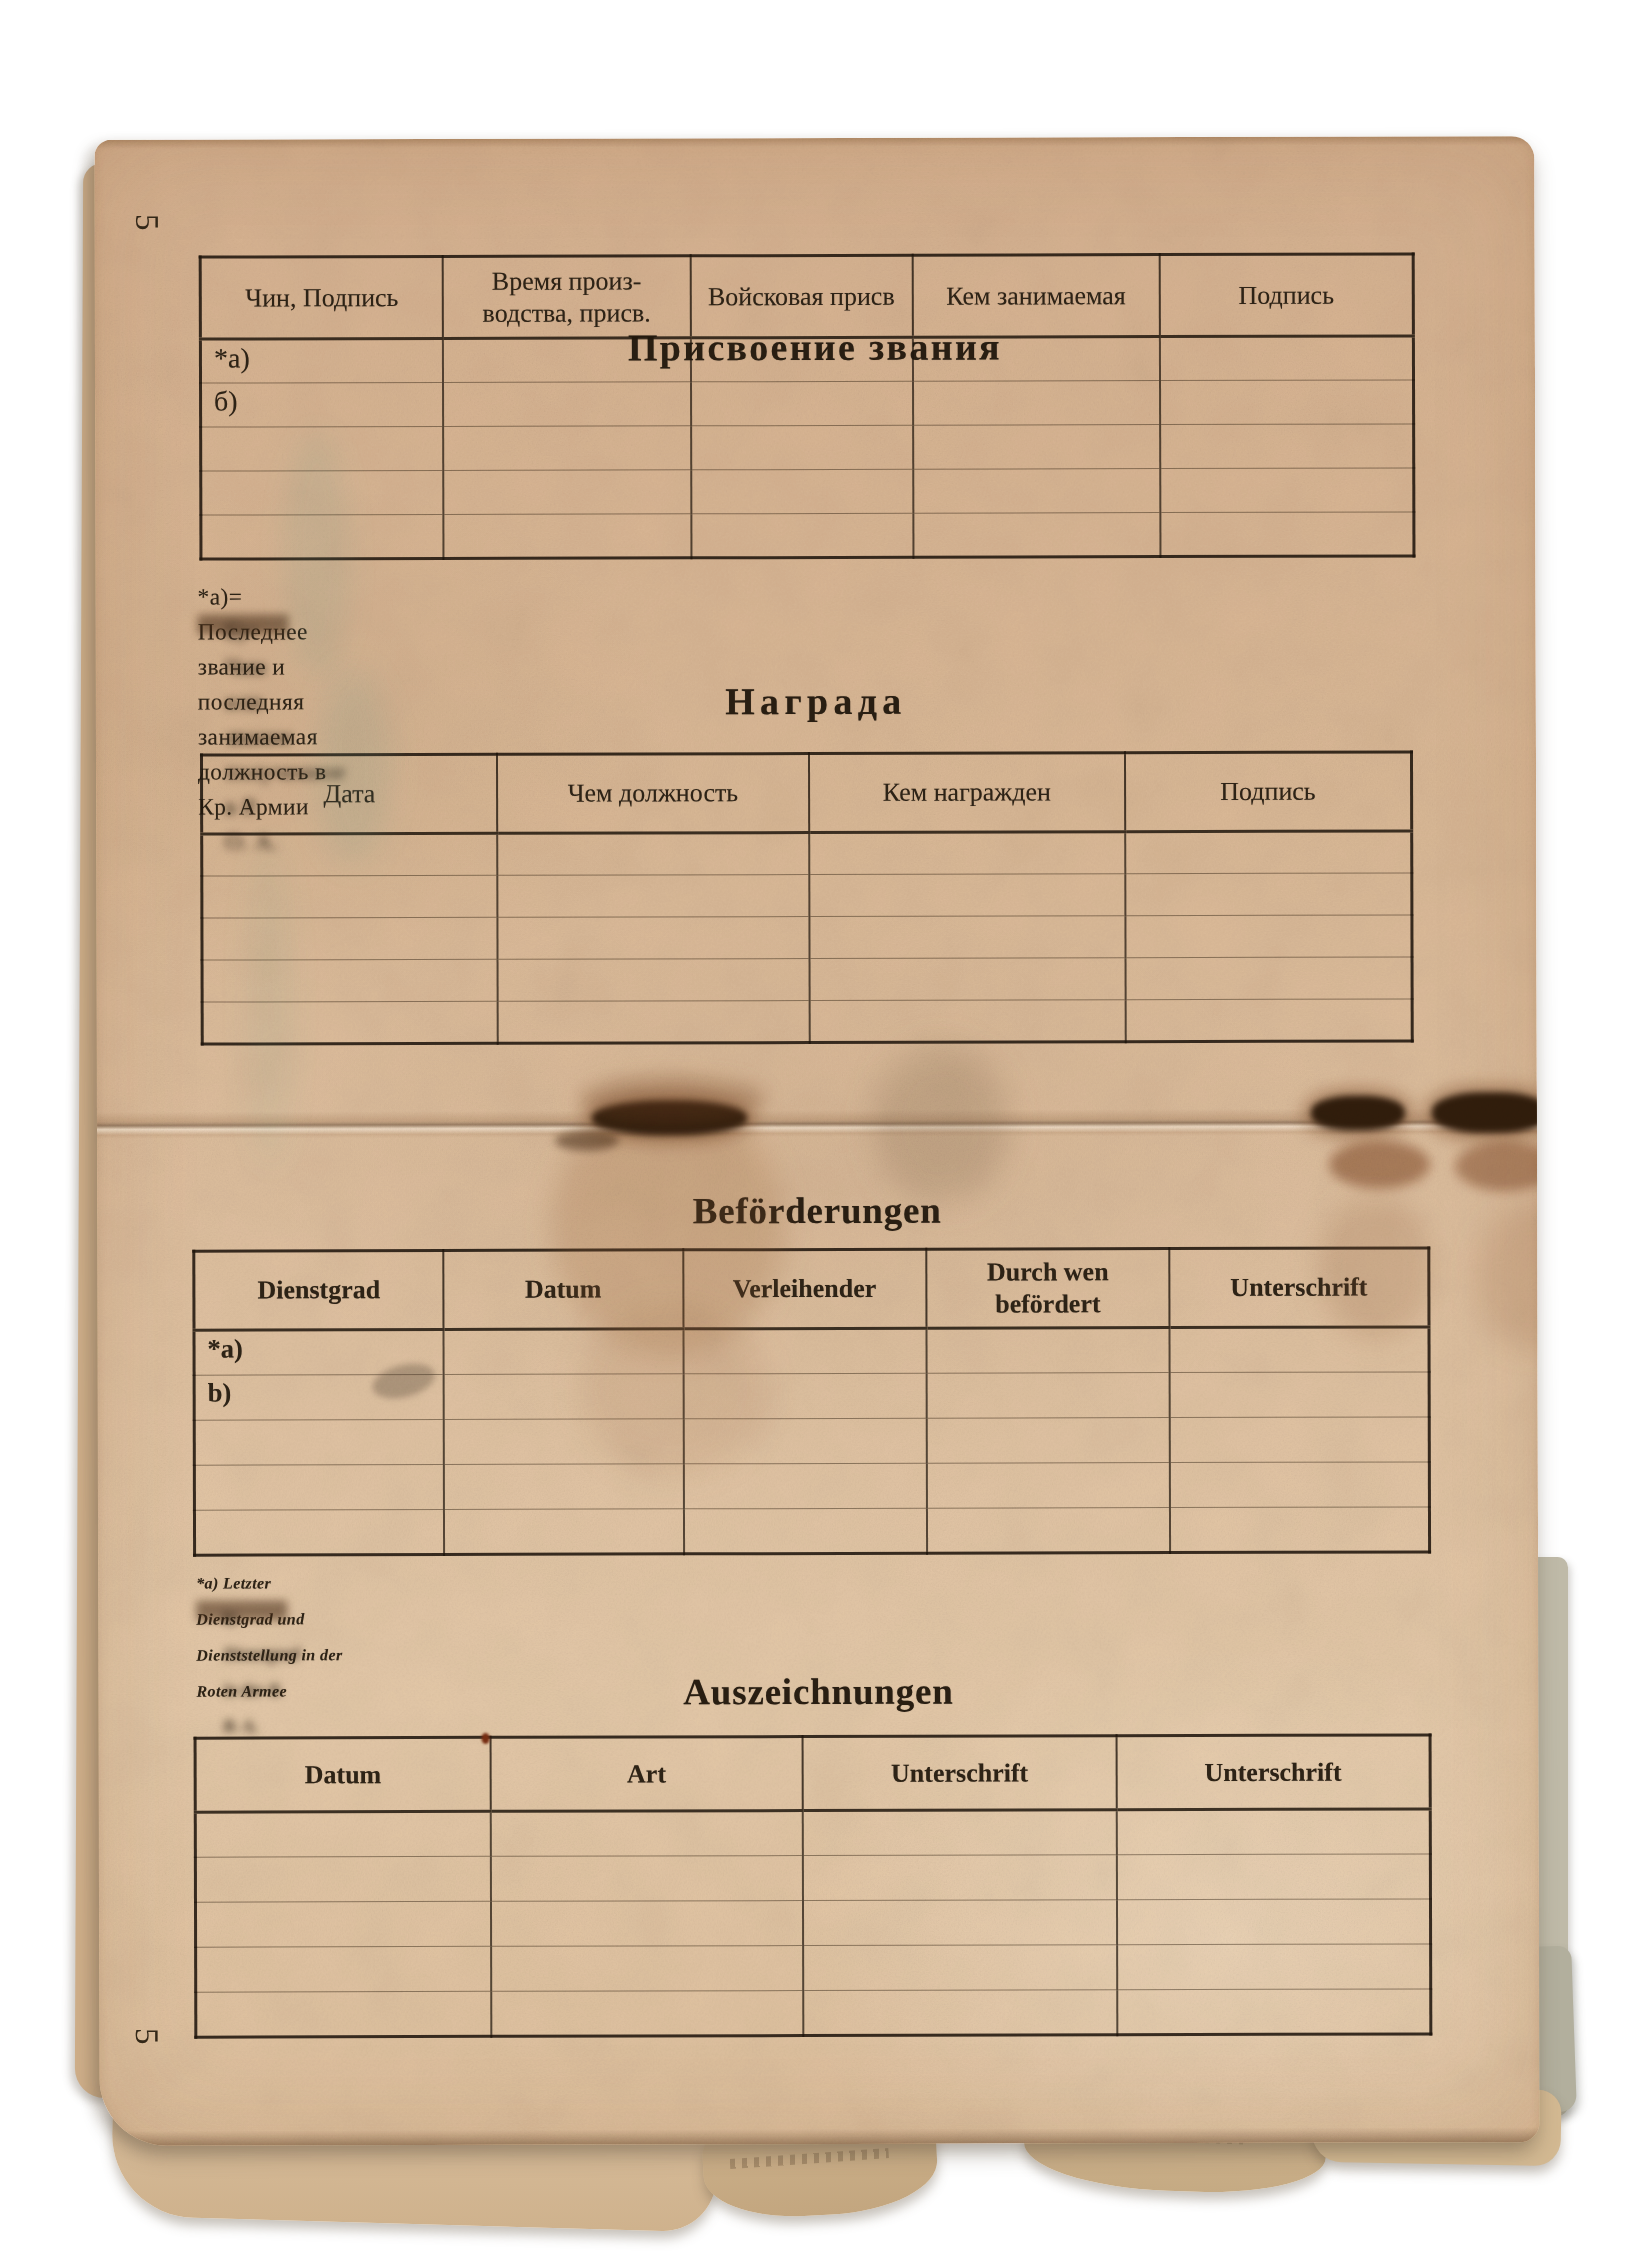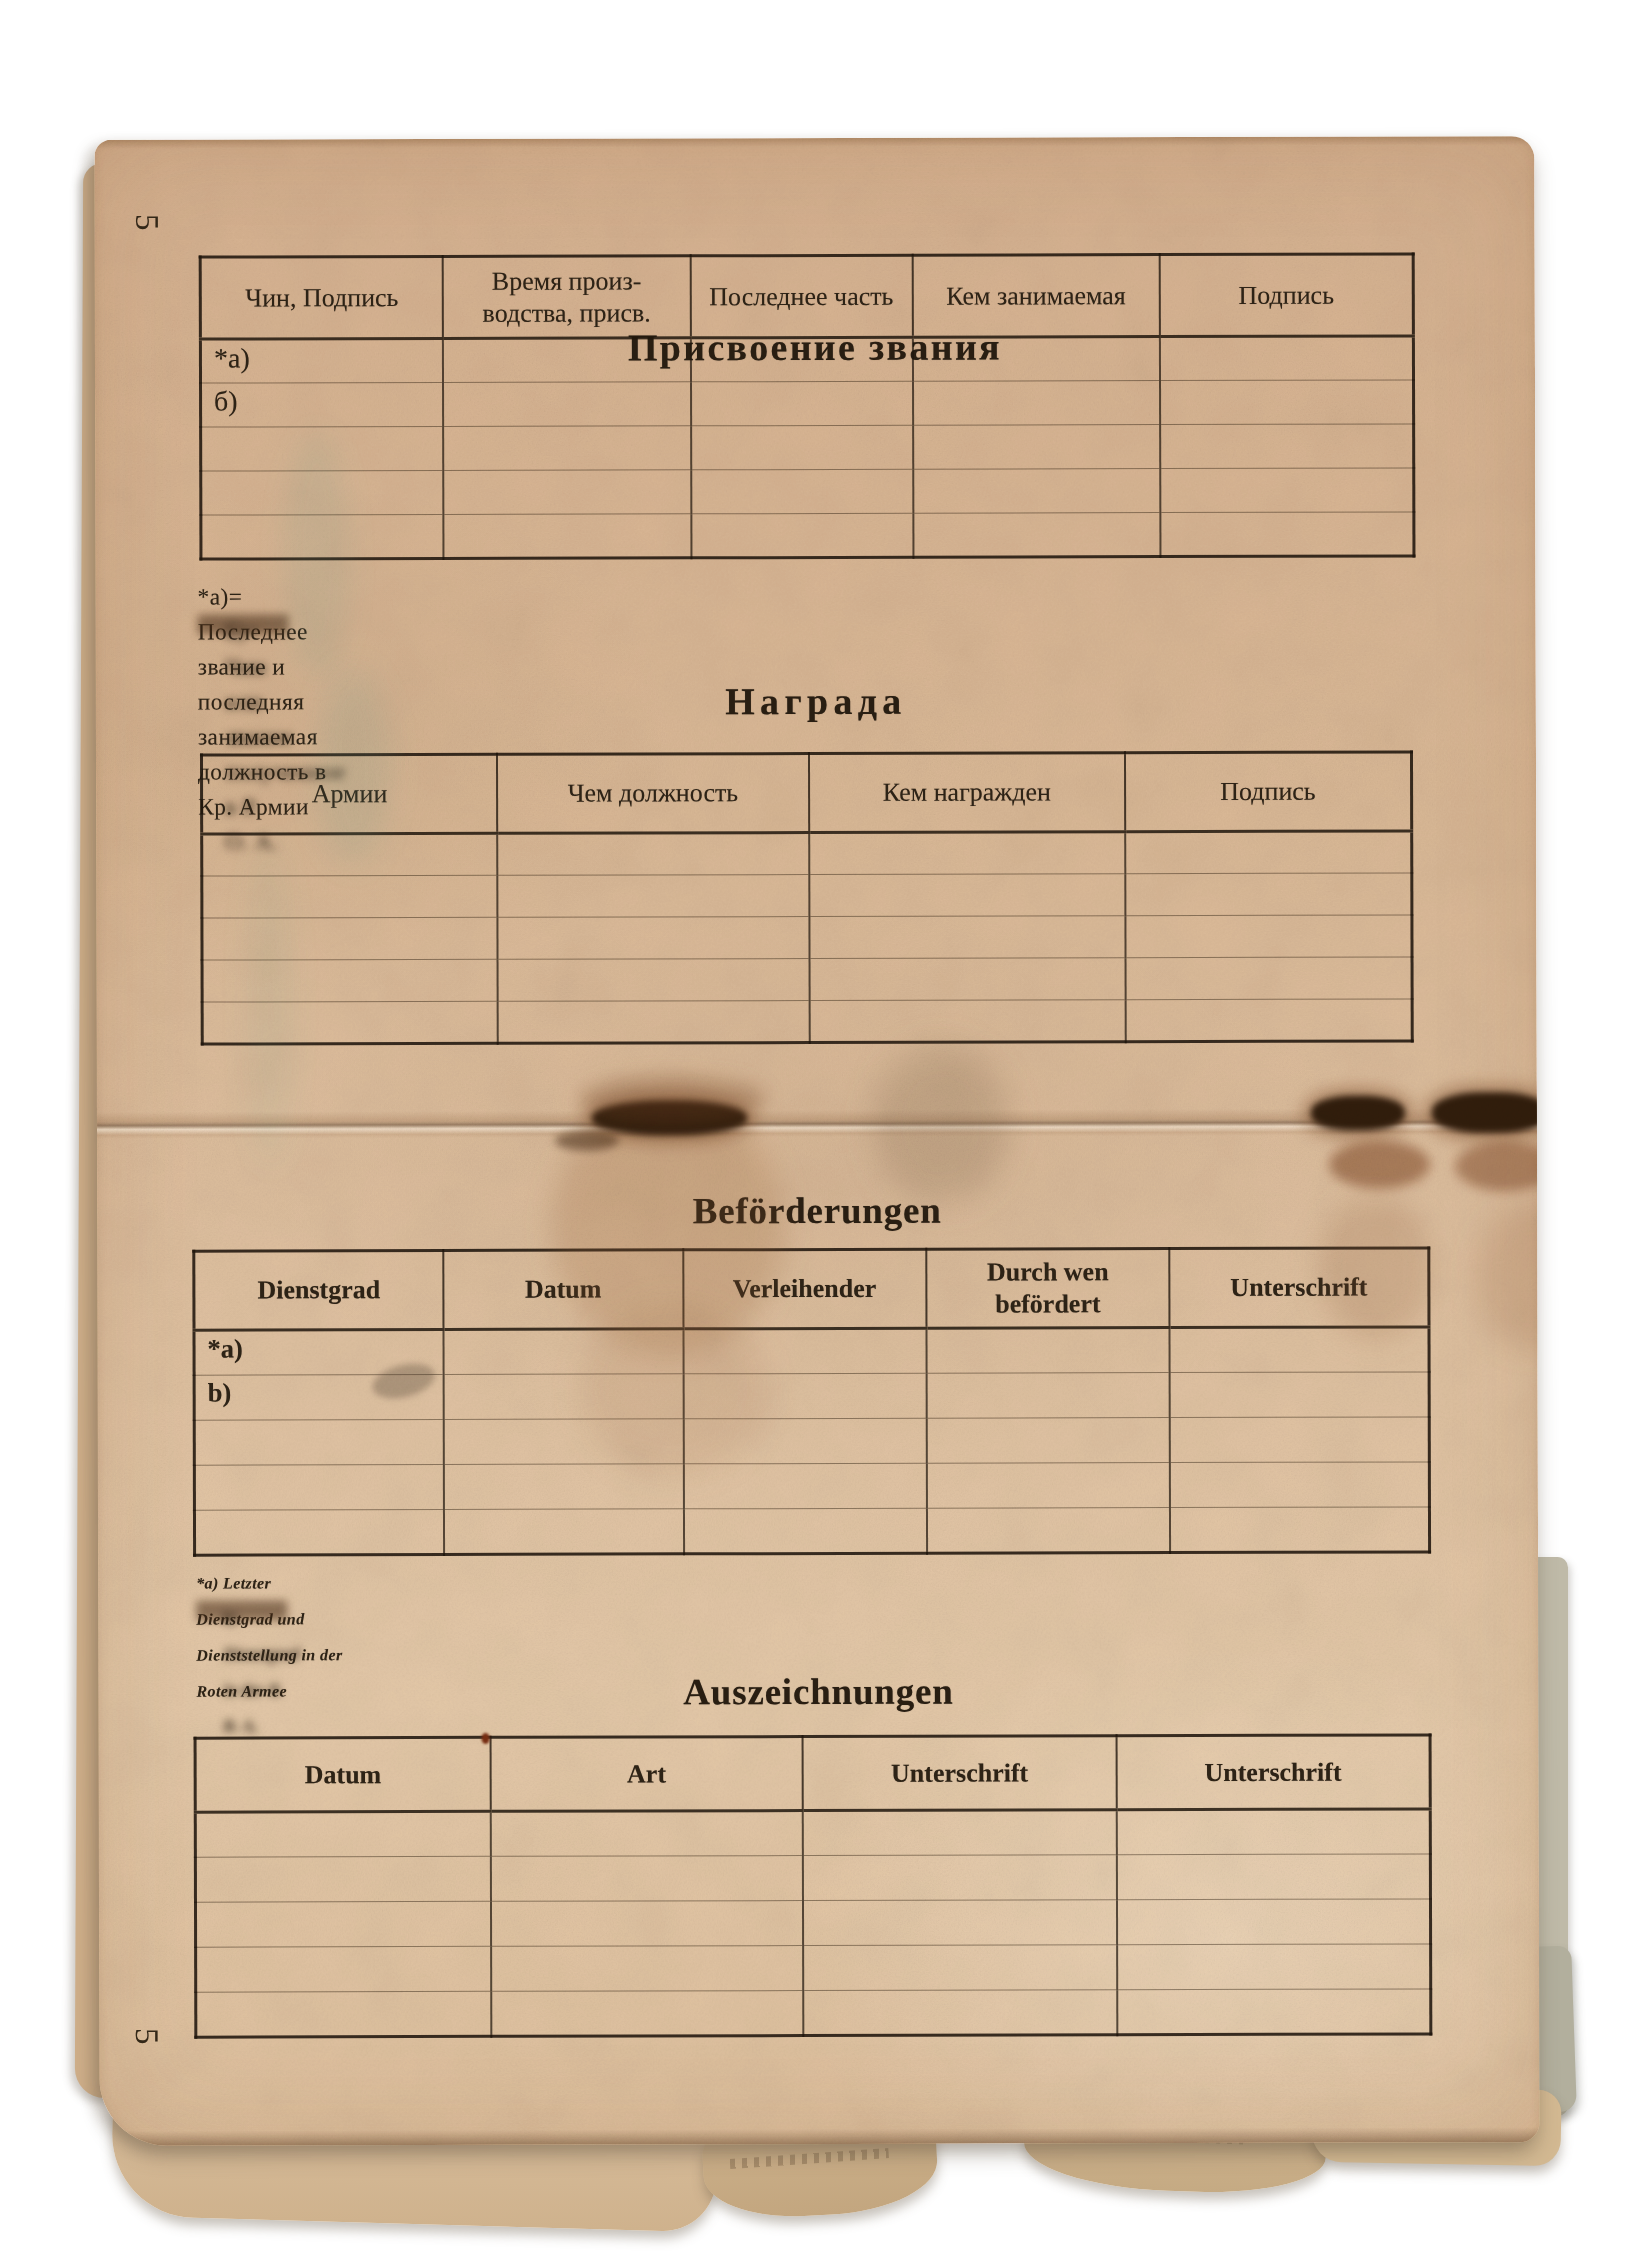--- a/index.html
+++ b/index.html
@@ -135,21 +135,21 @@
         <col style="width:20.4%">
         <col style="width:18.3%">
         <col style="width:20.4%">
         <col style="width:20.9%">
       </colgroup>
     <thead>
       <tr>
         <th>Чин, Подпись</th>
         <th>Время произ-
 водства, присв.</th>
-        <th>Последнее часть</th>
+        <th>Войсковая присв</th>
         <th>Кем занимаемая</th>
         <th>Подпись</th>
       </tr>
     </thead>
     <tbody>
       <tr class="body">
           <td class="lbl">*а)</td>
           <td></td>
           <td></td>
           <td></td>
@@ -193,21 +193,21 @@
   <div class="abs title ru2">Награда</div>
   <table class="tbl t2">
     <colgroup>
         <col style="width:24.4%">
         <col style="width:25.8%">
         <col style="width:26.1%">
         <col style="width:23.7%">
       </colgroup>
     <thead>
       <tr>
-        <th>Армии</th>
+        <th>Дата</th>
         <th>Чем должность</th>
         <th>Кем награжден</th>
         <th>Подпись</th>
       </tr>
     </thead>
     <tbody>
       <tr class="body">
           <td></td>
           <td></td>
           <td></td>

